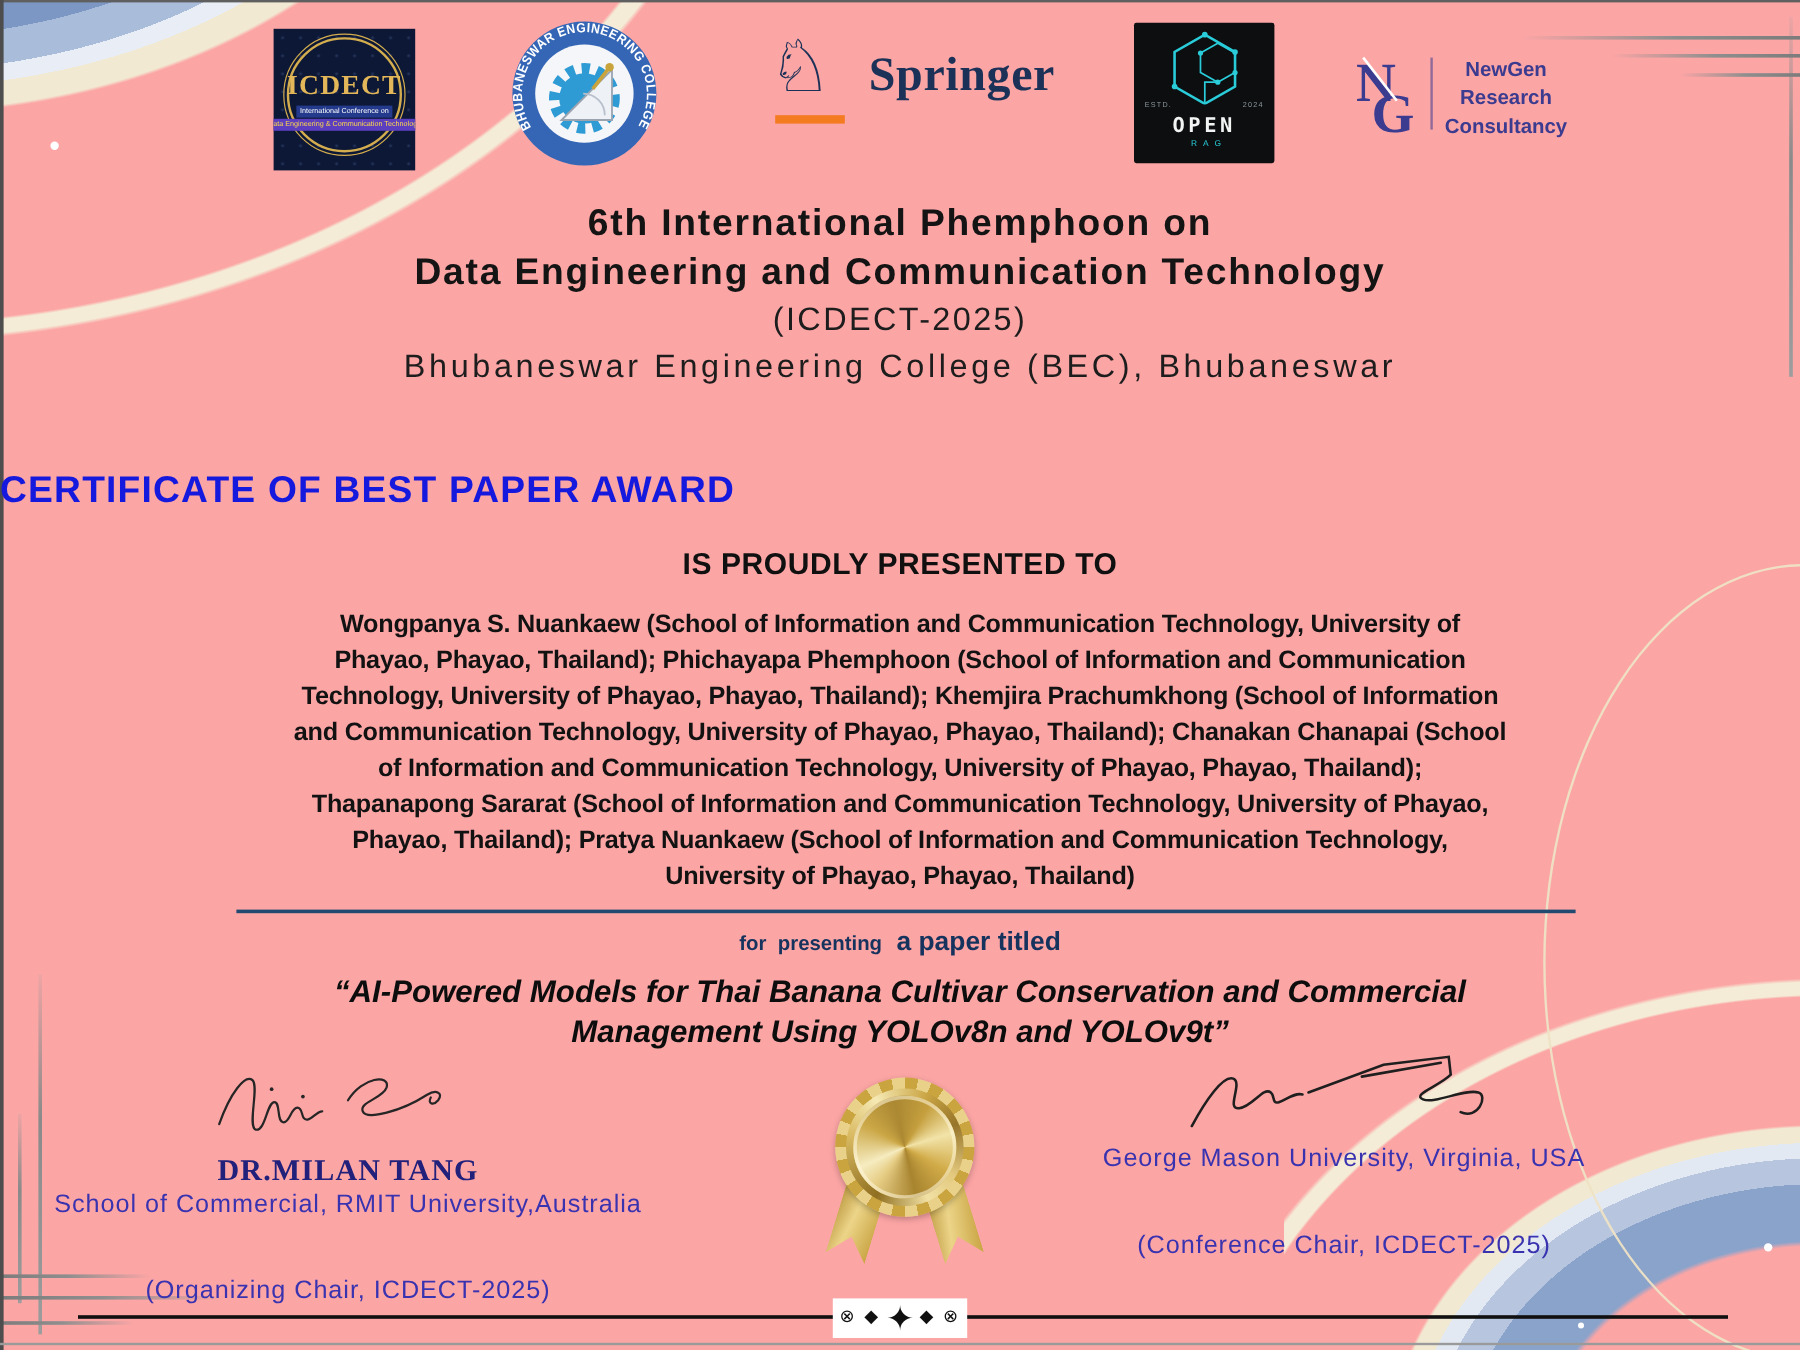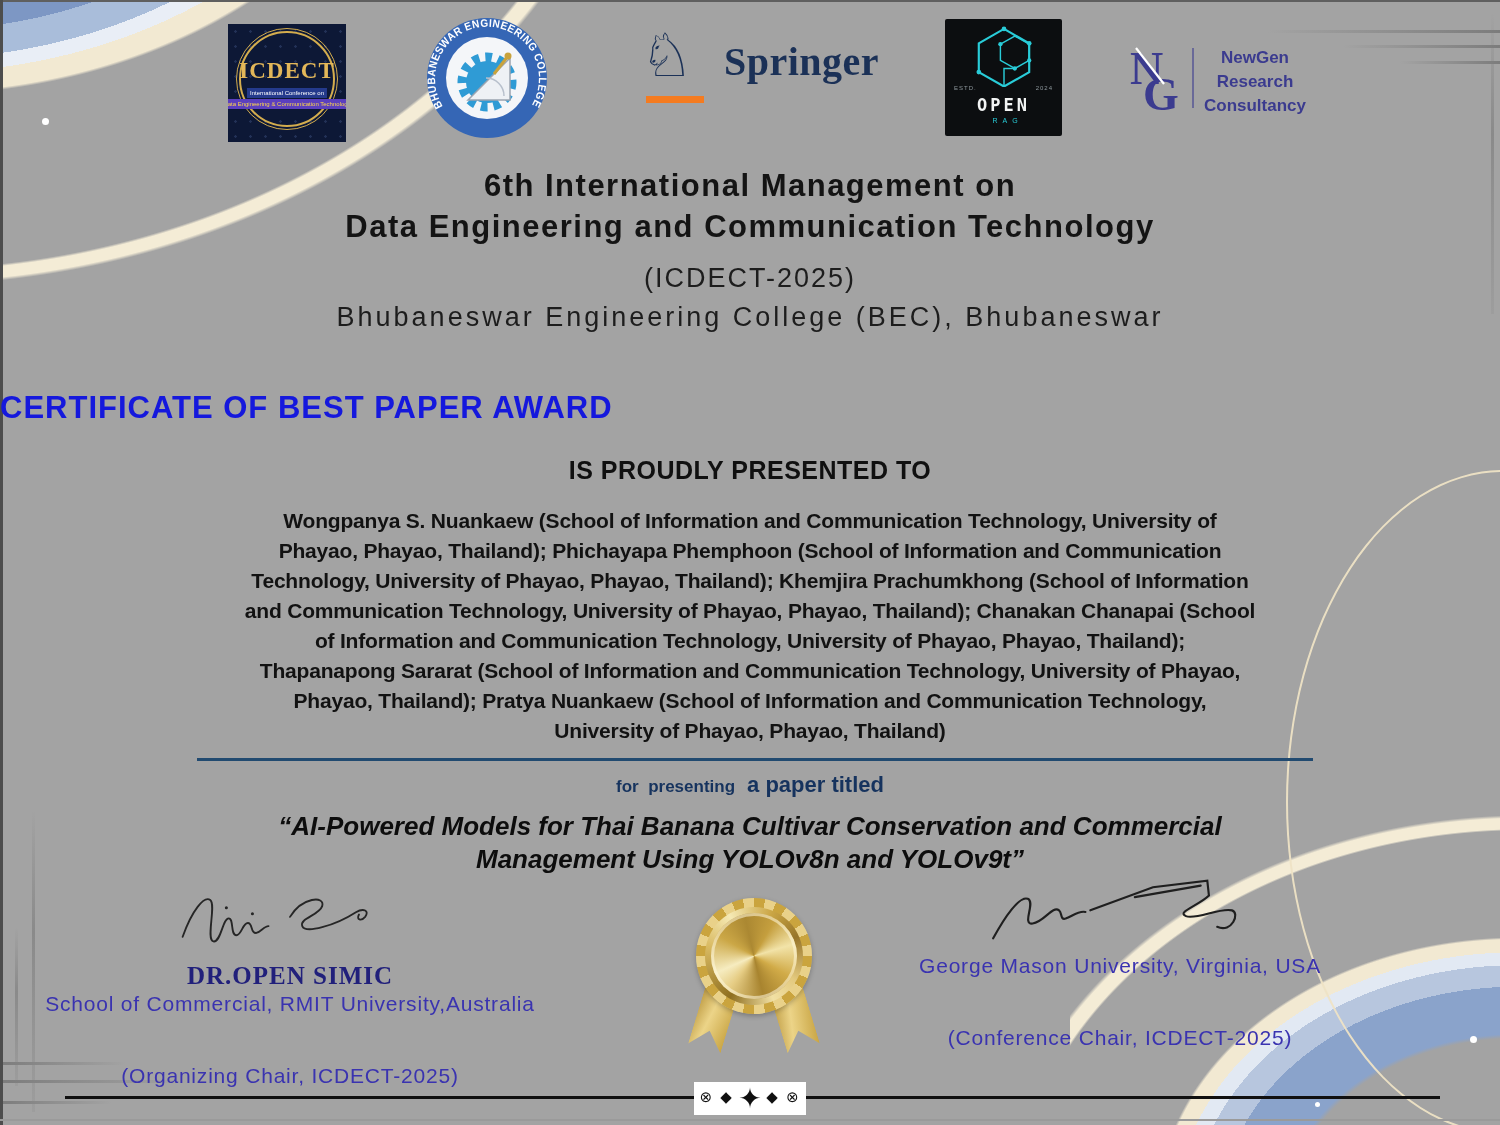--- a/index.html
+++ b/index.html
@@ -1,16 +1,16 @@
 <!DOCTYPE html>
 <html><head>
 <meta charset="utf-8">
 <style>
   html,body{margin:0;padding:0;background:#e8e8e8;}
-  .page{position:relative;width:1500px;height:1125px;background:#a3a3a3;overflow:hidden;
+  .page{position:relative;width:1500px;height:1125px;background:#fca5a5;overflow:hidden;
         font-family:"Liberation Sans",sans-serif;color:#141414;}
   .abs{position:absolute;}
 
   
   .frame-top{top:0;left:0;right:0;height:2px;background:#5f5f5f;}
   .frame-left{top:0;left:0;bottom:0;width:3px;background:#4d4d4d;}
   .frame-bottom{left:0;right:0;top:1119px;height:2px;background:#9a9a9a;}
 
   
   .corner-tl{top:0;left:0;width:700px;height:660px;pointer-events:none;
@@ -75,21 +75,21 @@
 
   .newgen-mono{left:1130px;top:44px;}
   .newgen-div{left:1192px;top:48px;width:2px;height:60px;background:#3b3b8f;opacity:0.55;}
   .newgen-text{left:1196px;top:46px;width:118px;text-align:center;
     font-size:17px;font-weight:bold;color:#3b3b8f;line-height:24px;}
 
   
   .header{top:165px;left:0;width:100%;text-align:center;}
   .h-bold{font-size:31px;font-weight:bold;letter-spacing:1.5px;line-height:41px;color:#141414;}
   .h-reg{font-size:27px;letter-spacing:3px;line-height:39px;color:#1d1d1d;}
-  .h-reg.tight{letter-spacing:2px;margin-top:12px;}
+  .h-reg.tight{letter-spacing:2px;}
 
   .award-title{top:390px;left:0;width:100%;text-align:left;
     font-size:31px;font-weight:bold;letter-spacing:1px;color:#1518dd;}
   .presented{top:456px;left:0;width:100%;text-align:center;
     font-size:25px;font-weight:bold;letter-spacing:0.5px;color:#101010;}
 
   .authors{top:506px;left:130px;width:1240px;text-align:center;white-space:pre-line;
     font-size:21px;font-weight:bold;line-height:30px;letter-spacing:-0.2px;color:#121212;}
 
   .rule-navy{top:758px;left:197px;width:1116px;height:3px;background:#214a70;}
@@ -217,21 +217,21 @@
     <line x1="6" y1="4" x2="34" y2="40" stroke="#ffffff" stroke-width="2.2"></line>
   </svg>
   <div class="abs newgen-div"></div>
   <div class="abs newgen-text">
     <div>NewGen</div>
     <div>Research</div>
     <div>Consultancy</div>
   </div>
 
   <div class="abs header">
-    <div class="h-bold">6th International Management on</div>
+    <div class="h-bold">6th International Phemphoon on</div>
     <div class="h-bold">Data Engineering and Communication Technology</div>
     <div class="h-reg tight">(ICDECT-2025)</div>
     <div class="h-reg">Bhubaneswar Engineering College (BEC), Bhubaneswar</div>
   </div>
 
   <div class="abs award-title">CERTIFICATE OF BEST PAPER AWARD</div>
   <div class="abs authors">Wongpanya S. Nuankaew (School of Information and Communication Technology, University of
 Phayao, Phayao, Thailand); Phichayapa Phemphoon (School of Information and Communication
 Technology, University of Phayao, Phayao, Thailand); Khemjira Prachumkhong (School of Information
 and Communication Technology, University of Phayao, Phayao, Thailand); Chanakan Chanapai (School
@@ -254,21 +254,21 @@
 
   <div class="abs sig-block sig-left">
     <svg class="sig-script" width="230" height="74" viewBox="0 0 300 96">
       <g fill="none" stroke="#262626" stroke-width="2.4" stroke-linecap="round">
         <path d="M10,66 C22,32 38,12 46,18 C54,24 40,70 50,72 C60,74 62,42 70,42 C77,42 72,64 80,64 C87,64 88,48 95,48 C102,48 98,62 106,61 C112,60 116,52 122,52"></path>
         <path d="M150,40 C166,14 196,12 192,26 C188,38 162,42 166,52 C170,62 208,52 236,34 C246,28 254,32 248,40 C243,46 236,44 240,37"></path>
       </g>
       <circle cx="67" cy="28" r="2" fill="#262626"></circle>
       <circle cx="101" cy="36" r="2" fill="#262626"></circle>
     </svg>
-    <div class="sig-name">DR.OPEN SIMIC</div>
+    <div class="sig-name">DR.MILAN TANG</div>
     <div class="sig-affil">School of Commercial, RMIT University,Australia</div>
     <div class="sig-role">(Organizing Chair, ICDECT-2025)</div>
   </div>
 
   <div class="abs medal">
     <div class="ribbon ribbon-l"></div>
     <div class="ribbon ribbon-r"></div>
     <div class="rosette"></div>
   </div>
 

